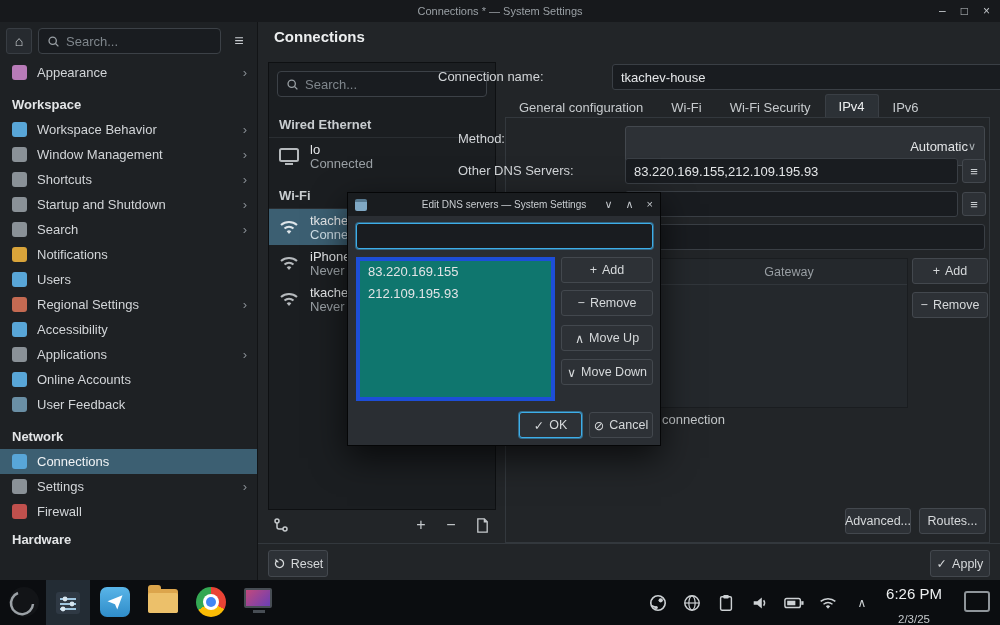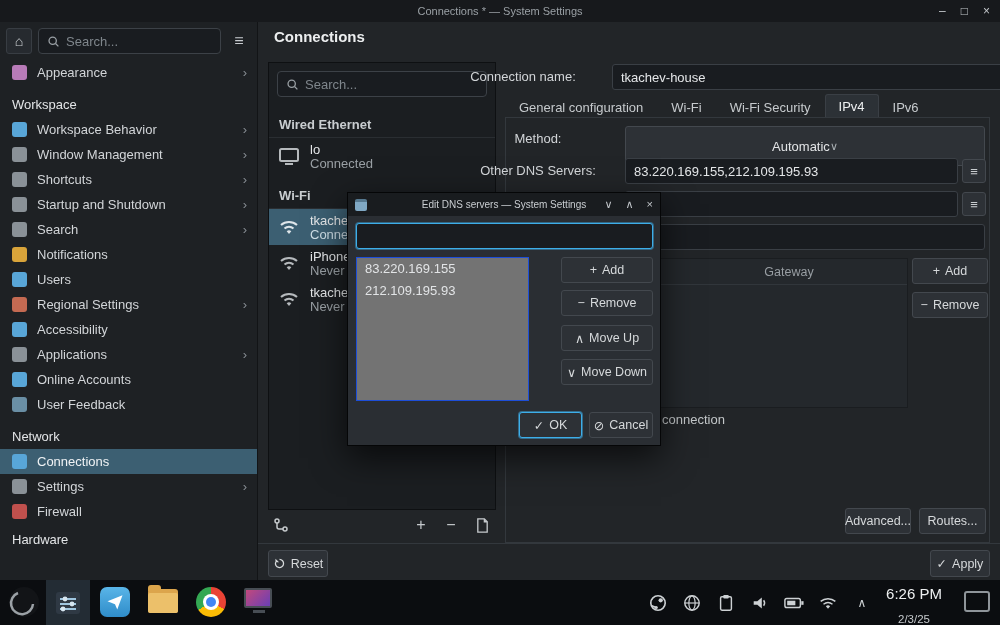--- a/index.html
+++ b/index.html
@@ -23,46 +23,46 @@
   border-radius:4px;padding:0 8px;height:26px;flex:1}
 .search-box svg{flex:0 0 auto}
 .search-box input{background:transparent;border:none;outline:none;color:#dfe2e4;font-size:13px;width:100%}
 .search-box input::placeholder{color:#7f868c}
 .burger{width:24px;text-align:center;font-size:16px;color:#c8ccd0}
 .side-item{display:flex;align-items:center;height:25px;padding:0 10px 0 12px;gap:10px;
   color:#d2d5d8;font-size:13px;white-space:nowrap}
 .side-item.selected{background:#3c5f72;color:#f0f3f5}
 .sq{width:15px;height:15px;border-radius:3px;flex:0 0 auto}
 .chev{margin-left:auto;color:#868c92;font-size:13px}
-.side-head{font-weight:normal;color:#e3e5e7;font-size:13px;padding:12px 12px 5px 12px}
+.side-head{font-weight:bold;color:#e3e5e7;font-size:13px;padding:12px 12px 5px 12px}
 
 .main{position:absolute;left:258px;top:22px;width:742px;height:558px;background:#222528}
 .page-title{position:absolute;left:16px;top:6px;font-size:15px;font-weight:bold;color:#eceeef}
 .conn-panel{position:absolute;left:10px;top:40px;width:228px;height:448px;background:#1b1e21;
   border:1px solid #0e1012}
 .conn-panel .search-box{position:absolute;left:8px;top:8px;width:210px}
 .group-head{font-weight:bold;font-size:13px;color:#c9cdd0;padding:14px 10px 5px 10px;
   border-bottom:1px solid #2a2e32}
 .conn-item{display:flex;align-items:center;gap:9px;height:36px;padding:0 8px}
 .conn-item.selected{background:#3c5f72}
 .conn-item svg{flex:0 0 auto}
 .cname{font-size:13px;color:#e4e6e8;line-height:15px;white-space:nowrap}
 .cstat{font-size:13px;color:#9aa0a5;line-height:13px;white-space:nowrap}
 .conn-item.selected .cstat{color:#cfdfe8}
 .list-toolbar{position:absolute;left:0;top:492px;width:238px;height:26px}
 .tool-ic{position:absolute;top:0;width:22px;height:22px;display:flex;align-items:center;
   justify-content:center;color:#c6cacd;font-size:16px}
 
-.form-label{position:absolute;text-align:center;font-size:13px;color:#d2d5d8;line-height:26px}
+.form-label{position:absolute;text-align:left;font-size:13px;color:#d2d5d8;line-height:26px}
 .tfield{position:absolute;height:26px;background:#191c20;border:1px solid #3a3f45;border-radius:3px;
   display:flex;align-items:center}
 .tfield input{background:transparent;border:none;outline:none;color:#e4e6e8;font-size:13px;
   width:100%;padding:0 8px}
 .combo{position:absolute;height:40px;background:#2d3136;border:1px solid #43484e;border-radius:3px;
-  display:flex;align-items:center;justify-content:center;padding:0 8px;font-size:13px;color:#e2e4e6}
+  display:flex;align-items:center;justify-content:flex-end;padding:0 8px;font-size:13px;color:#e2e4e6}
 .combo .chevdn{color:#aab0b4;font-size:11px}
 .icon-btn{position:absolute;width:24px;height:24px;background:#2d3136;border:1px solid #43484e;
   border-radius:3px;display:flex;align-items:center;justify-content:center;color:#c9cdd0;font-size:13px}
 .tabbar{position:absolute;left:247px;top:72px;height:24px;display:flex;align-items:flex-end}
 .tab{height:23px;padding:0 13px;font-size:13px;color:#c6cacd;display:flex;align-items:center;
   border:1px solid transparent;border-bottom:none}
 .tab.active{background:#2c3136;border-color:#3a3f45;color:#eef0f1;height:24px;
   border-top-left-radius:3px;border-top-right-radius:3px}
 .frame{position:absolute;left:247px;top:95px;width:485px;height:426px;border:1px solid #33383d}
 .btn{display:inline-flex;align-items:center;justify-content:center;gap:5px;background:#2d3136;
@@ -78,22 +78,22 @@
 .dialog{position:absolute;left:347px;top:192px;width:314px;height:254px;background:#2a2e33;
   border:1px solid #050607;box-shadow:0 12px 32px rgba(0,0,0,.65);z-index:50}
 .dlg-titlebar{height:23px;background:#191c1f;display:flex;align-items:center;padding:0 7px;position:relative}
 .dlg-title{position:absolute;left:0;right:0;text-align:center;font-size:10px;color:#c9cdd1}
 .dlg-appicon{width:12px;height:12px;background:#7fa8c4;border-radius:2px;border-top:3px solid #55788f;z-index:1}
 .dlg-controls{margin-left:auto;display:flex;gap:13px;z-index:1;color:#c3c7cb;font-size:11px}
 .dlg-input{position:absolute;left:8px;top:30px;width:297px;height:26px;background:#191c20;
   border:1px solid #3daee9;box-shadow:0 0 0 1px rgba(61,174,233,.45);border-radius:3px}
 .dlg-input input{width:100%;height:100%;background:transparent;border:none;outline:none;
   color:#e4e6e8;font-size:13px;padding:0 8px}
-.dlg-list{position:absolute;left:8px;top:64px;width:173px;height:144px;background:#737373;
-  border:1px solid #1d4ed8}
+.dlg-list{position:absolute;left:8px;top:64px;width:199px;height:144px;background:#0f766e;
+  border:4px solid #1d4ed8}
 .dns-item{height:22px;line-height:22px;padding:0 8px;font-size:13px;color:#e2e4e6;white-space:nowrap}
 .dlg-btn{position:absolute;left:213px;width:92px;height:26px}
 .dlg-ok{position:absolute;left:171px;top:219px;width:63px;height:26px;border-color:#3daee9;
   box-shadow:0 0 0 1px rgba(61,174,233,.5)}
 .dlg-cancel{position:absolute;left:241px;top:219px;width:64px;height:26px}
 
 .taskbar{position:absolute;left:0;top:580px;width:1000px;height:45px;background:#0b0d10}
 .tb-abs{position:absolute}
 .launcher{left:8px;top:6px;width:32px;height:32px}
 .task-tile{left:46px;top:0;width:44px;height:45px;background:#232c34;display:flex;

